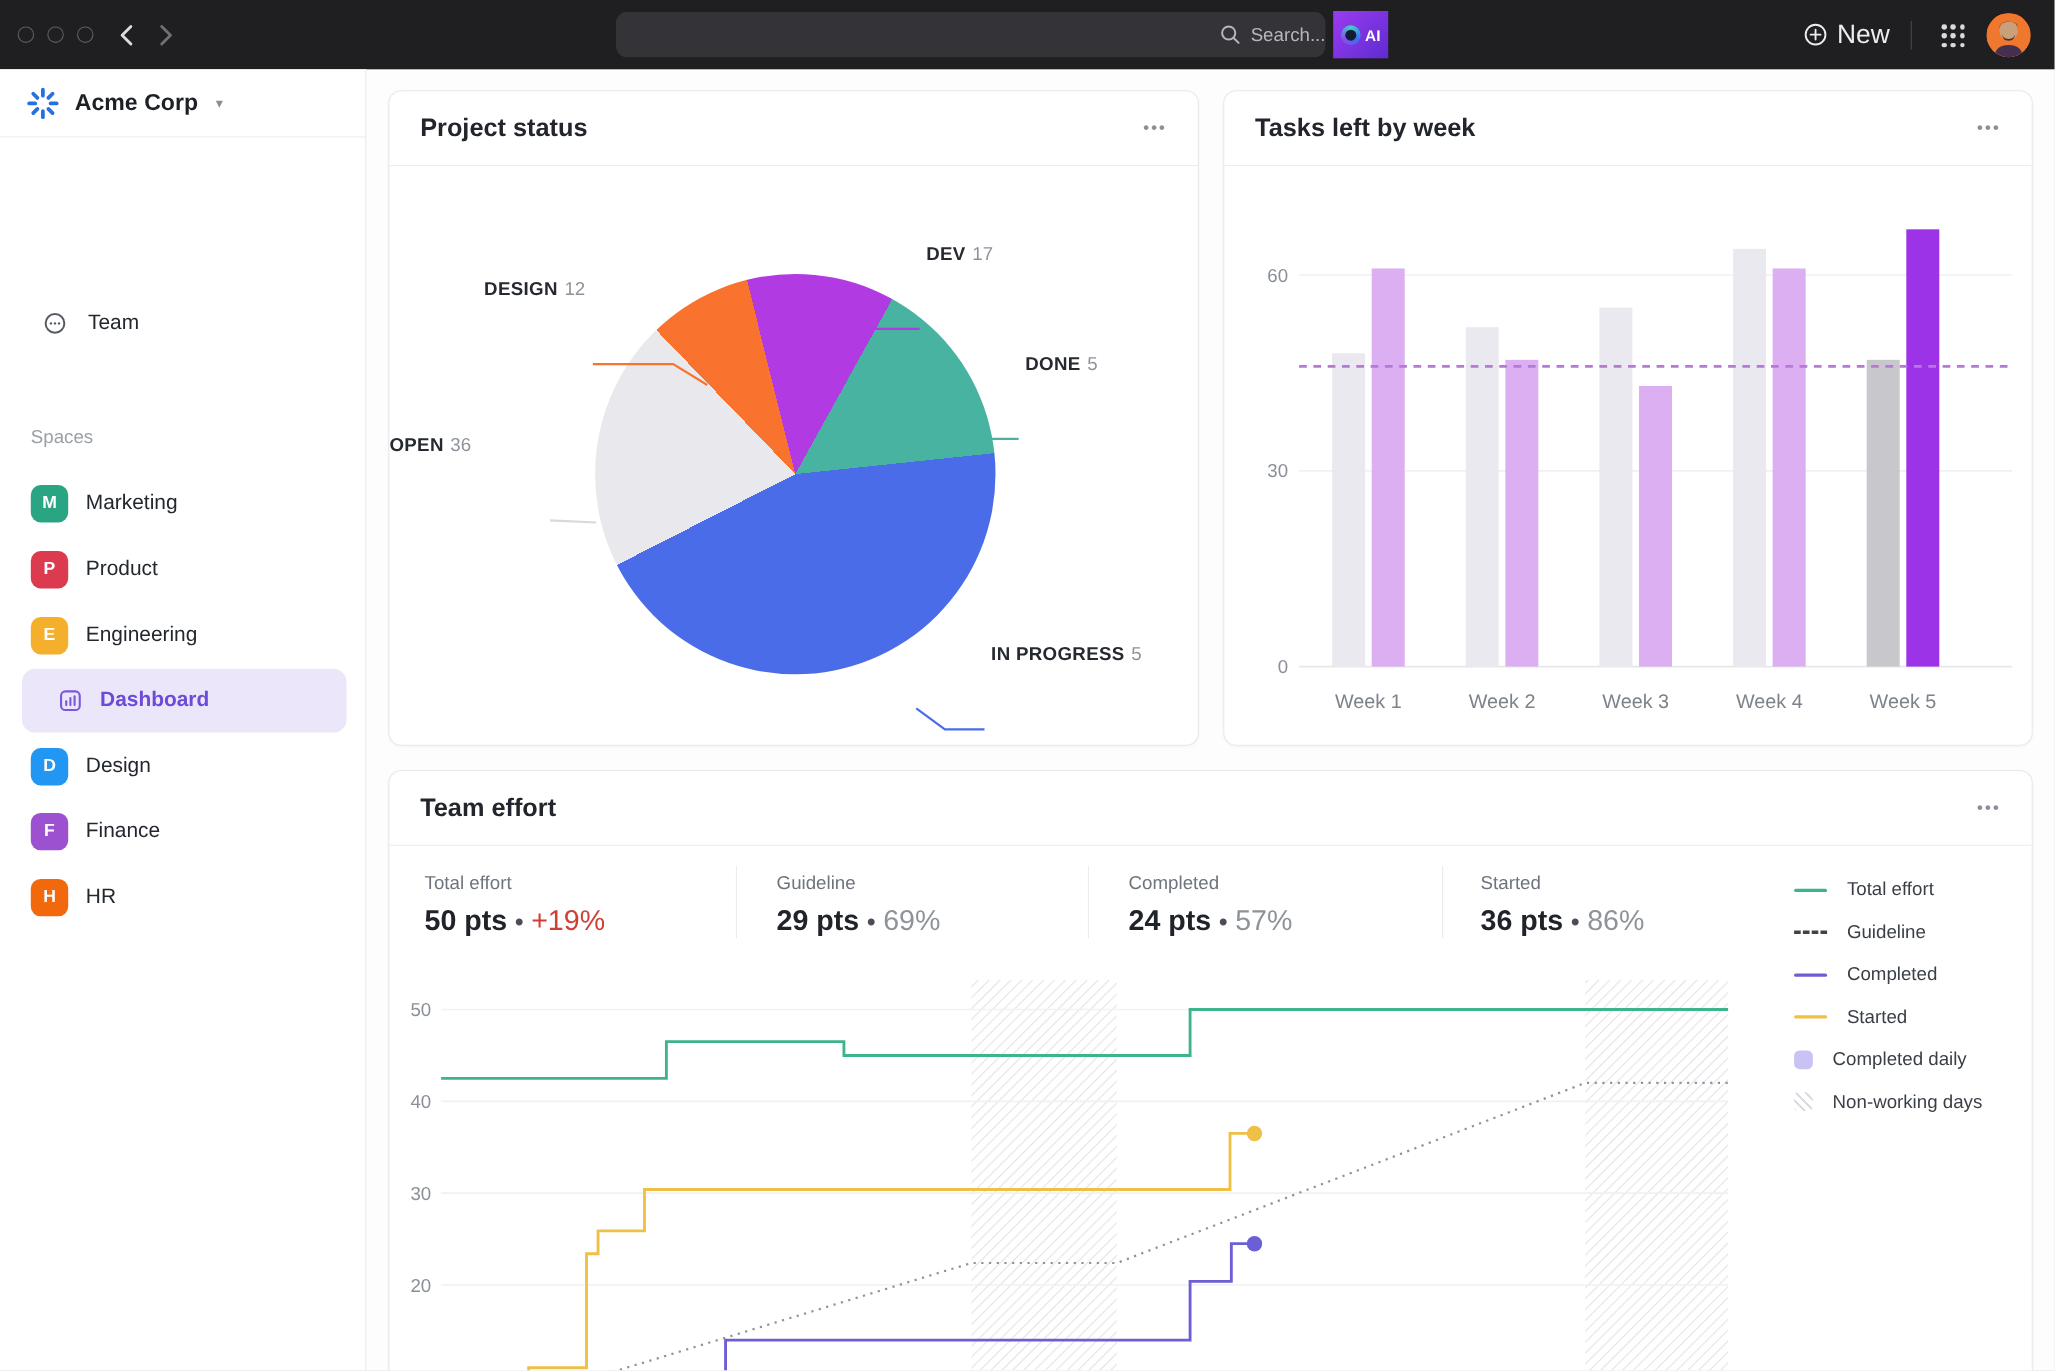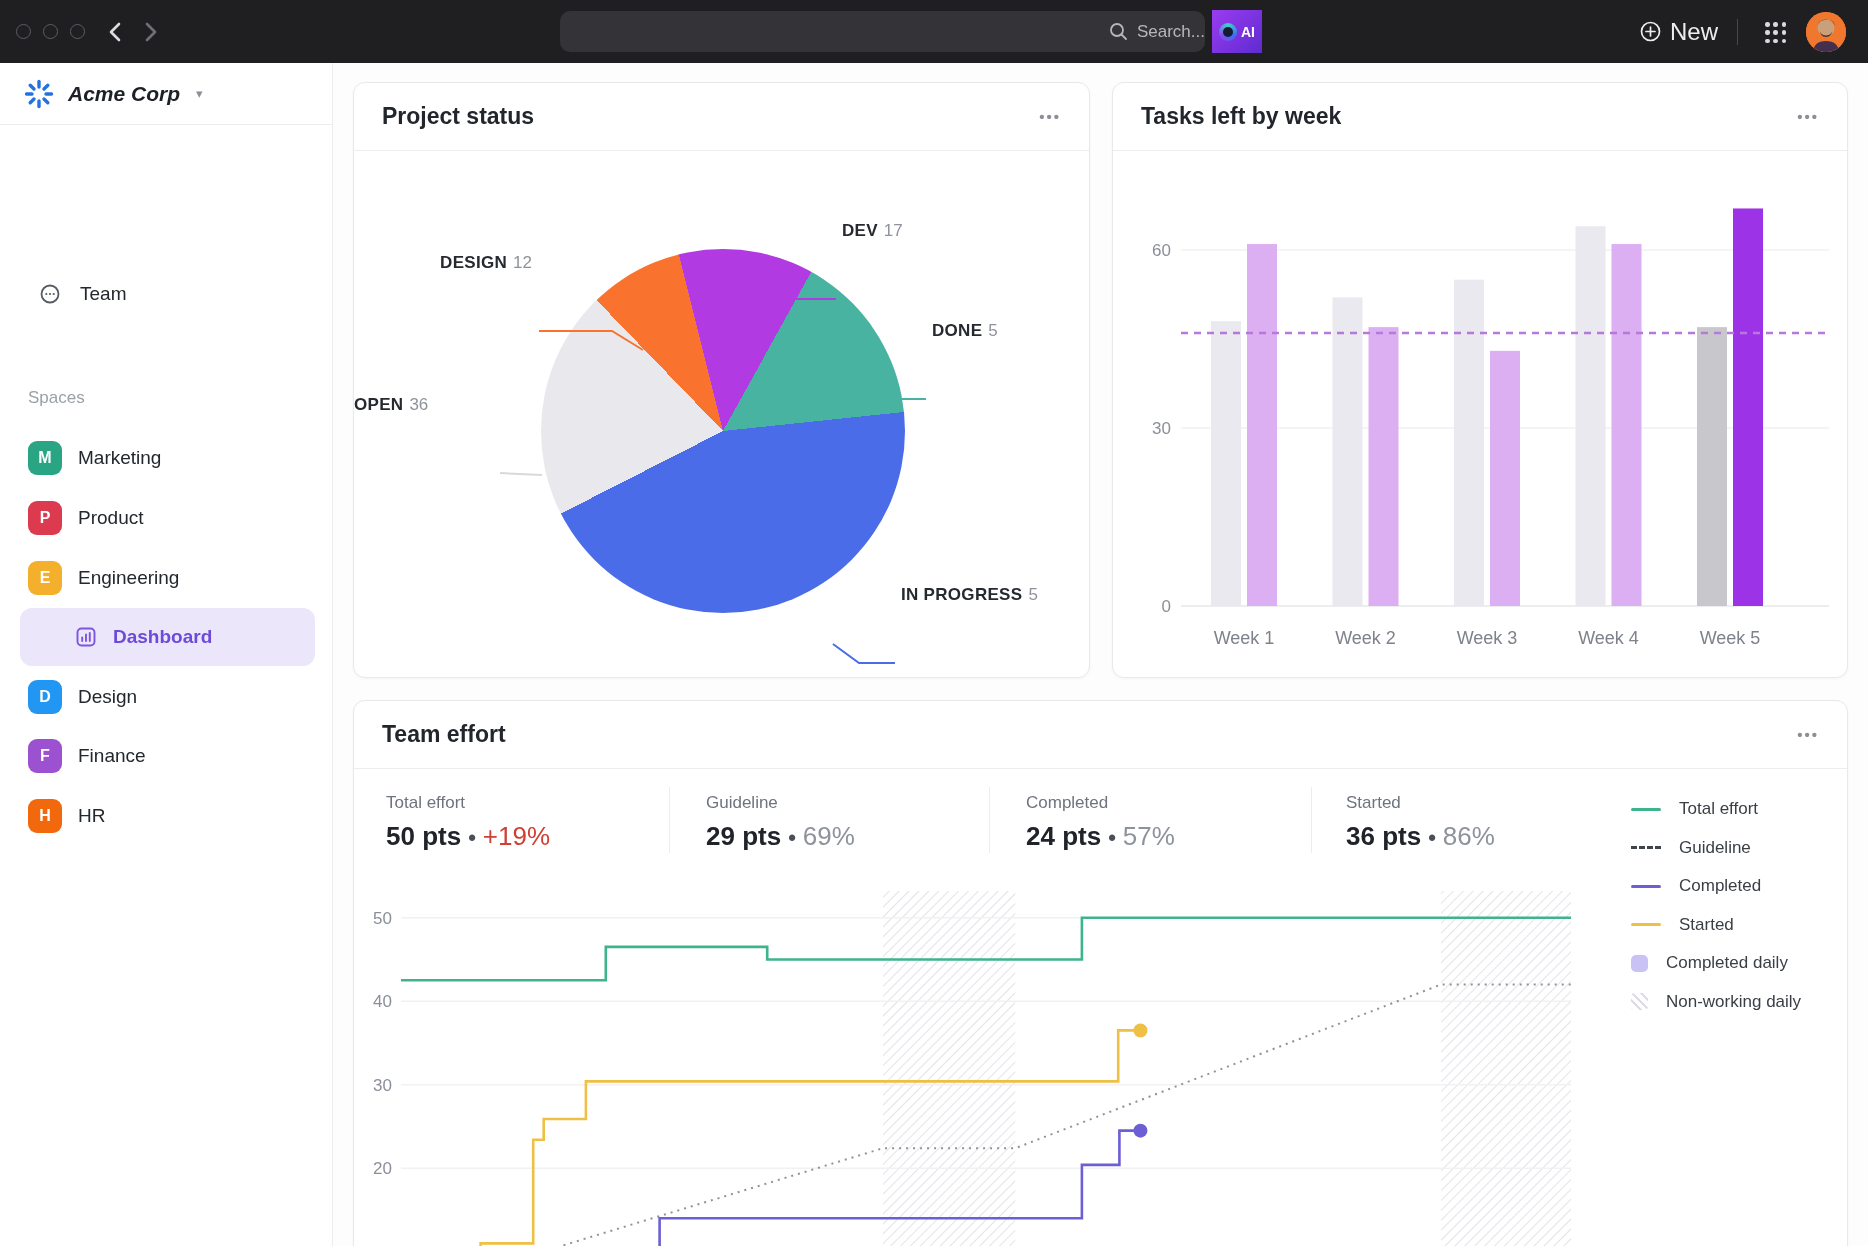--- a/index.html
+++ b/index.html
@@ -17,29 +17,29 @@
   .ai-logo i{display:block;width:10px;height:10px;border-radius:50%;background:#151b33;}
   .ai-chip b{color:#fff;font-size:14px;font-weight:700;}
   .new-btn{position:absolute;left:1640px;top:0;height:63px;display:flex;align-items:center;gap:9px;color:#ecedef;font-size:24px;}
   .tb-divider{position:absolute;left:1737px;top:19px;width:1px;height:26px;background:#47474d;}
   .grid-icon{position:absolute;left:1765px;top:22px;width:22px;height:22px;display:grid;grid-template-columns:repeat(3,1fr);gap:3px;}
   .grid-icon i{width:4.5px;height:4.5px;border-radius:50%;background:#dadade;}
   .avatar{position:absolute;left:1806px;top:12px;width:40px;height:40px;border-radius:50%;overflow:hidden;background:#f0772e;}
 
   
   .sidebar{position:absolute;left:0;top:63px;width:333px;height:1183px;background:#fff;border-right:1px solid #ececef;}
-  .ws-row{position:absolute;left:0;top:0;width:100%;height:62px;display:flex;align-items:center;padding-left:24px;gap:14px;border-bottom:1px solid #ededf0;font-style:italic;}
+  .ws-row{position:absolute;left:0;top:0;width:100%;height:62px;display:flex;align-items:center;padding-left:24px;gap:14px;border-bottom:1px solid #ededf0;}
   .ws-name{font-size:21px;font-weight:700;color:#1d2127;}
   .ws-chev{color:#8a8f98;font-size:13px;margin-left:2px;}
   .nav-item{position:absolute;left:12px;width:309px;height:48px;border-radius:10px;display:flex;align-items:center;padding-left:26px;gap:18px;font-size:19px;color:#23272e;font-weight:500;}
   .nav-badge{position:absolute;left:250px;width:30px;height:27px;border-radius:14px;background:#e8397f;color:#fff;font-size:15px;font-weight:700;display:flex;align-items:center;justify-content:center;}
   .spaces-label{position:absolute;left:28px;top:325px;font-size:17px;color:#9aa0a8;font-weight:500;}
   .space-item{position:absolute;left:12px;width:309px;height:50px;display:flex;align-items:center;padding-left:16px;gap:16px;font-size:19px;color:#23272e;font-weight:500;}
   .space-avatar{width:34px;height:34px;border-radius:9px;display:flex;align-items:center;justify-content:center;color:#fff;font-size:16px;font-weight:700;}
-  .dash-pill{position:absolute;left:20px;top:545px;width:295px;height:58px;background:#ebe6fa;border-radius:12px;display:flex;align-items:center;padding-left:54px;gap:15px;color:#6d4bd8;font-size:19px;font-weight:600;}
+  .dash-pill{position:absolute;left:20px;top:545px;width:295px;height:58px;background:#ebe6fa;border-radius:12px;display:flex;align-items:center;padding-left:32px;gap:15px;color:#6d4bd8;font-size:19px;font-weight:600;}
   .add-space{position:absolute;left:12px;top:789px;width:309px;height:48px;display:flex;align-items:center;padding-left:22px;gap:16px;font-size:19px;color:#949aa4;}
 
   
   .card{position:absolute;background:#fff;border:1px solid #e9e9ec;border-radius:12px;box-shadow:0 1px 3px rgba(20,20,40,.04);}
   .card-head{position:absolute;left:0;top:0;right:0;height:68px;display:flex;align-items:center;justify-content:space-between;padding:0 28px;border-bottom:1px solid #ededf0;}
   .card-title{font-size:23px;font-weight:700;color:#22262c;}
   .dots-btn{color:#8a8f98;font-size:15px;letter-spacing:2px;font-weight:700;}
   #card-project{left:353px;top:82px;width:737px;height:596px;}
   #card-tasks{left:1112px;top:82px;width:736px;height:596px;}
   #card-team{left:353px;top:700px;width:1495px;height:620px;}
@@ -298,21 +298,21 @@
       <div class="legend-row">
           <span class="lg-swatch" style="height: 3px; border-radius: 2px; background: rgb(239, 192, 70);"></span>
           <span class="lg-label">Started</span>
         </div>
       <div class="legend-row">
           <span class="lg-swatch" style="width: 17px; height: 17px; border-radius: 5px; background: rgb(201, 194, 245);"></span>
           <span class="lg-label">Completed daily</span>
         </div>
       <div class="legend-row">
           <span class="lg-swatch" style="width: 17px; height: 17px; border-radius: 4px; background: repeating-linear-gradient(45deg, rgb(220, 220, 226) 0px, rgb(220, 220, 226) 2px, transparent 2px, transparent 6px);"></span>
-          <span class="lg-label">Non-working daily</span>
+          <span class="lg-label">Non-working days</span>
         </div>
     </div>
 
     <svg id="step-svg" style="position:absolute;left:0;top:190px;" width="1240" height="356" viewBox="0 0 1240 356">
         <defs>
           <pattern id="hatch" width="7" height="7" patternUnits="userSpaceOnUse" patternTransform="rotate(45)">
             <line x1="0" y1="0" x2="0" y2="7" stroke="#e3e3e8" stroke-width="2"></line>
           </pattern>
         </defs>
         <rect x="529.04" y="0" width="132.21000000000006" height="356" fill="url(#hatch)"></rect>

